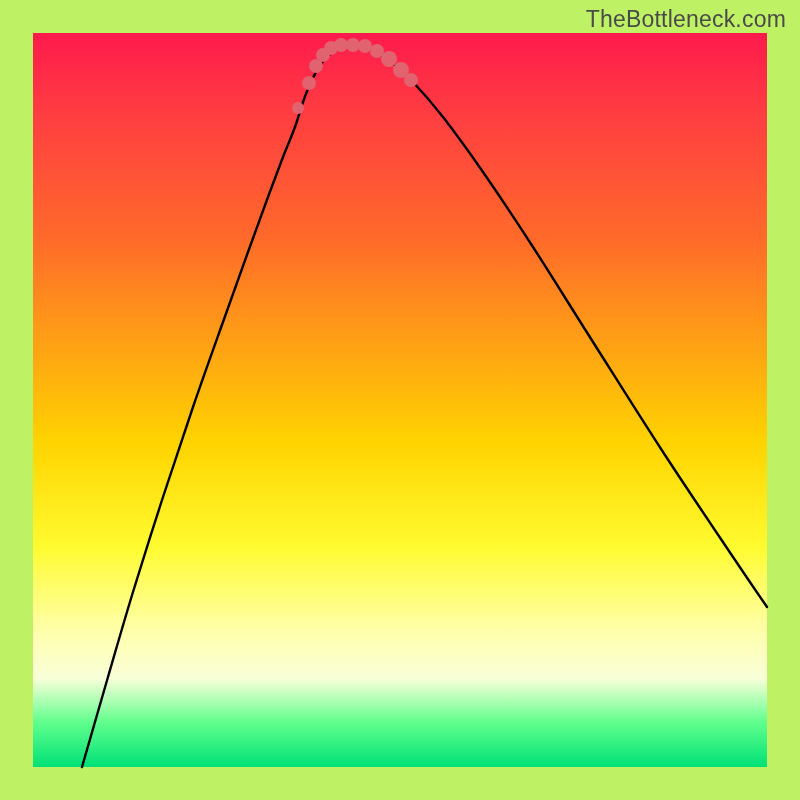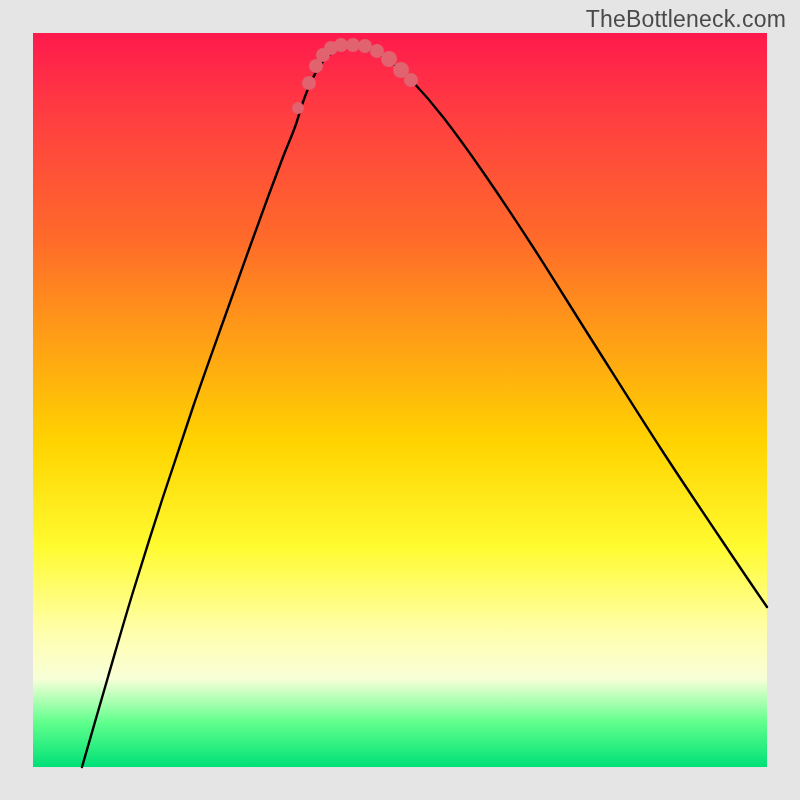--- a/index.html
+++ b/index.html
@@ -10,21 +10,21 @@
     background: #000;
     overflow: hidden;
     font-family: Arial, Helvetica, sans-serif;
   }
   .frame {
     position: absolute;
     left: 0;
     top: 0;
     width: 800px;
     height: 800px;
-    background: #e5e5e5;
+    background: #bef264;
   }
   .plot-area {
     position: absolute;
     left: 33px;
     top: 33px;
     width: 734px;
     height: 734px;
     background: linear-gradient(
       to bottom,
       #ff1a4d 0%,

